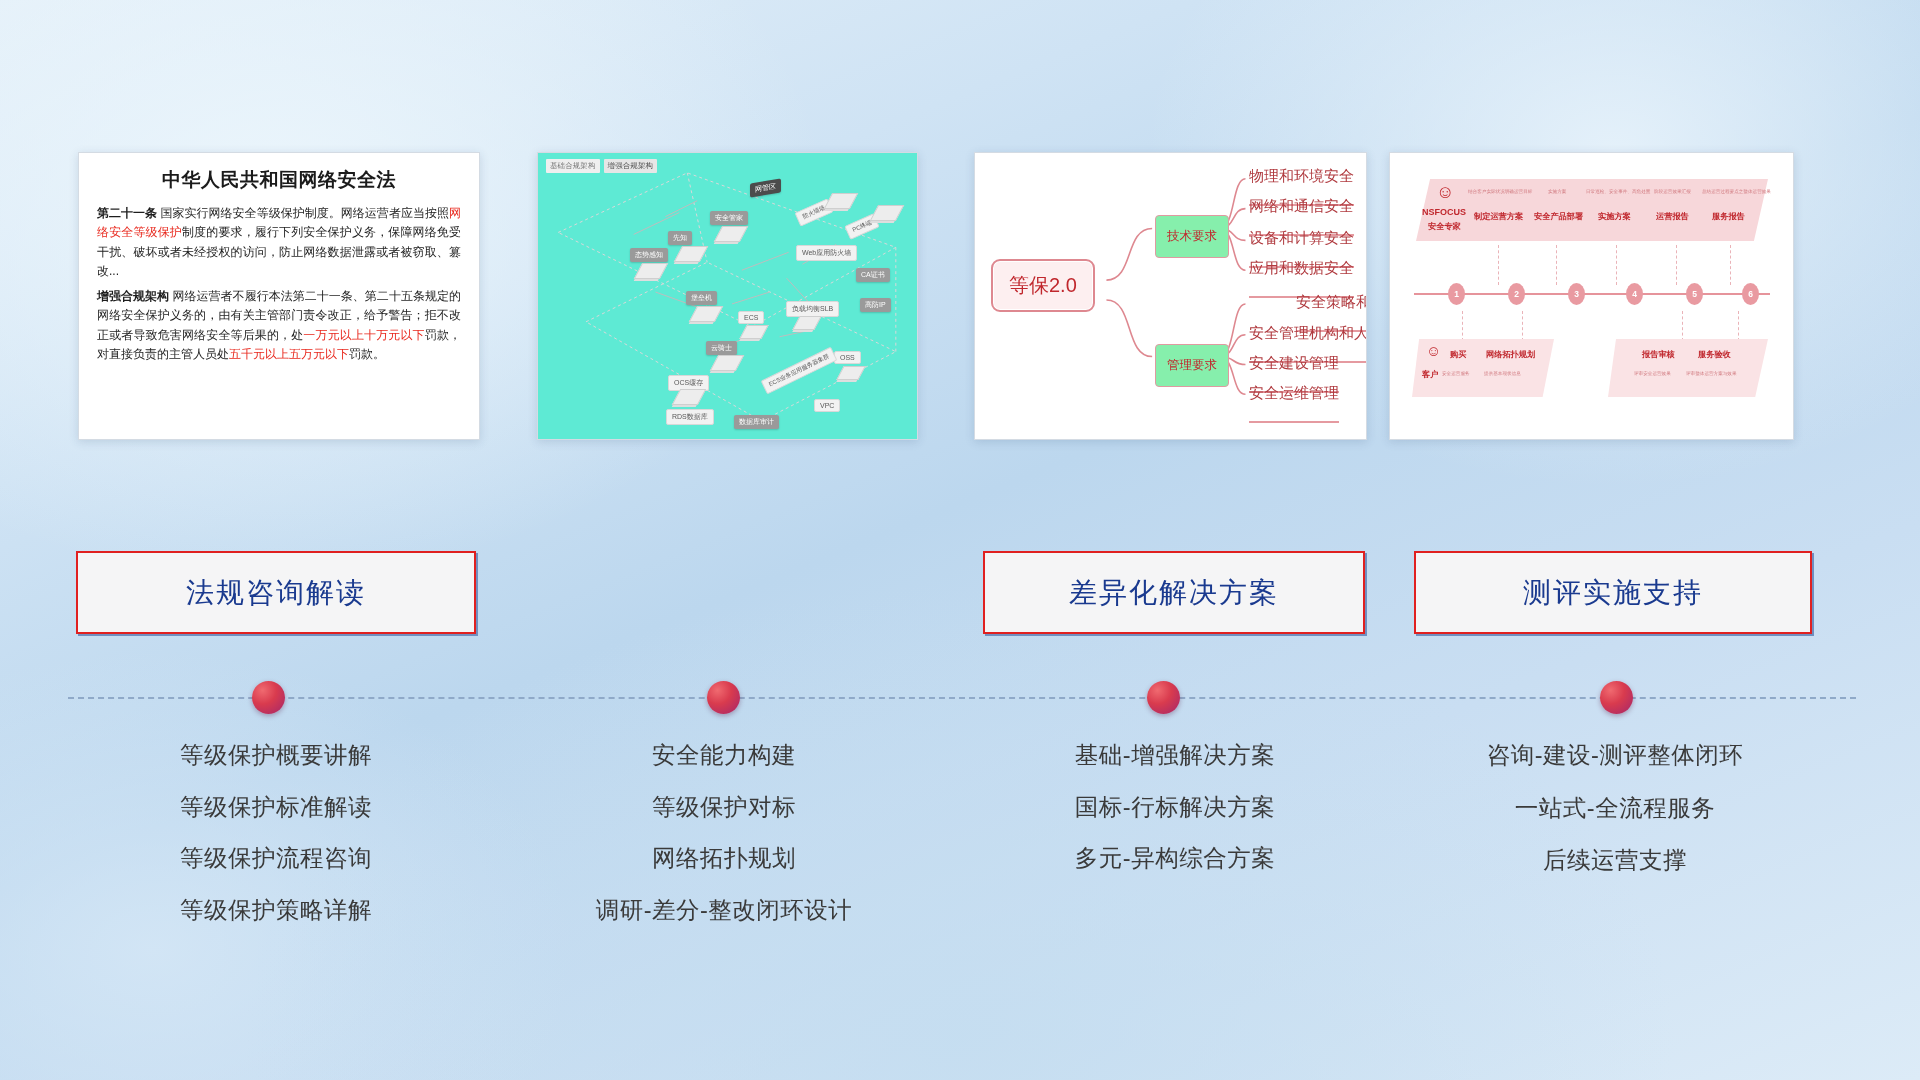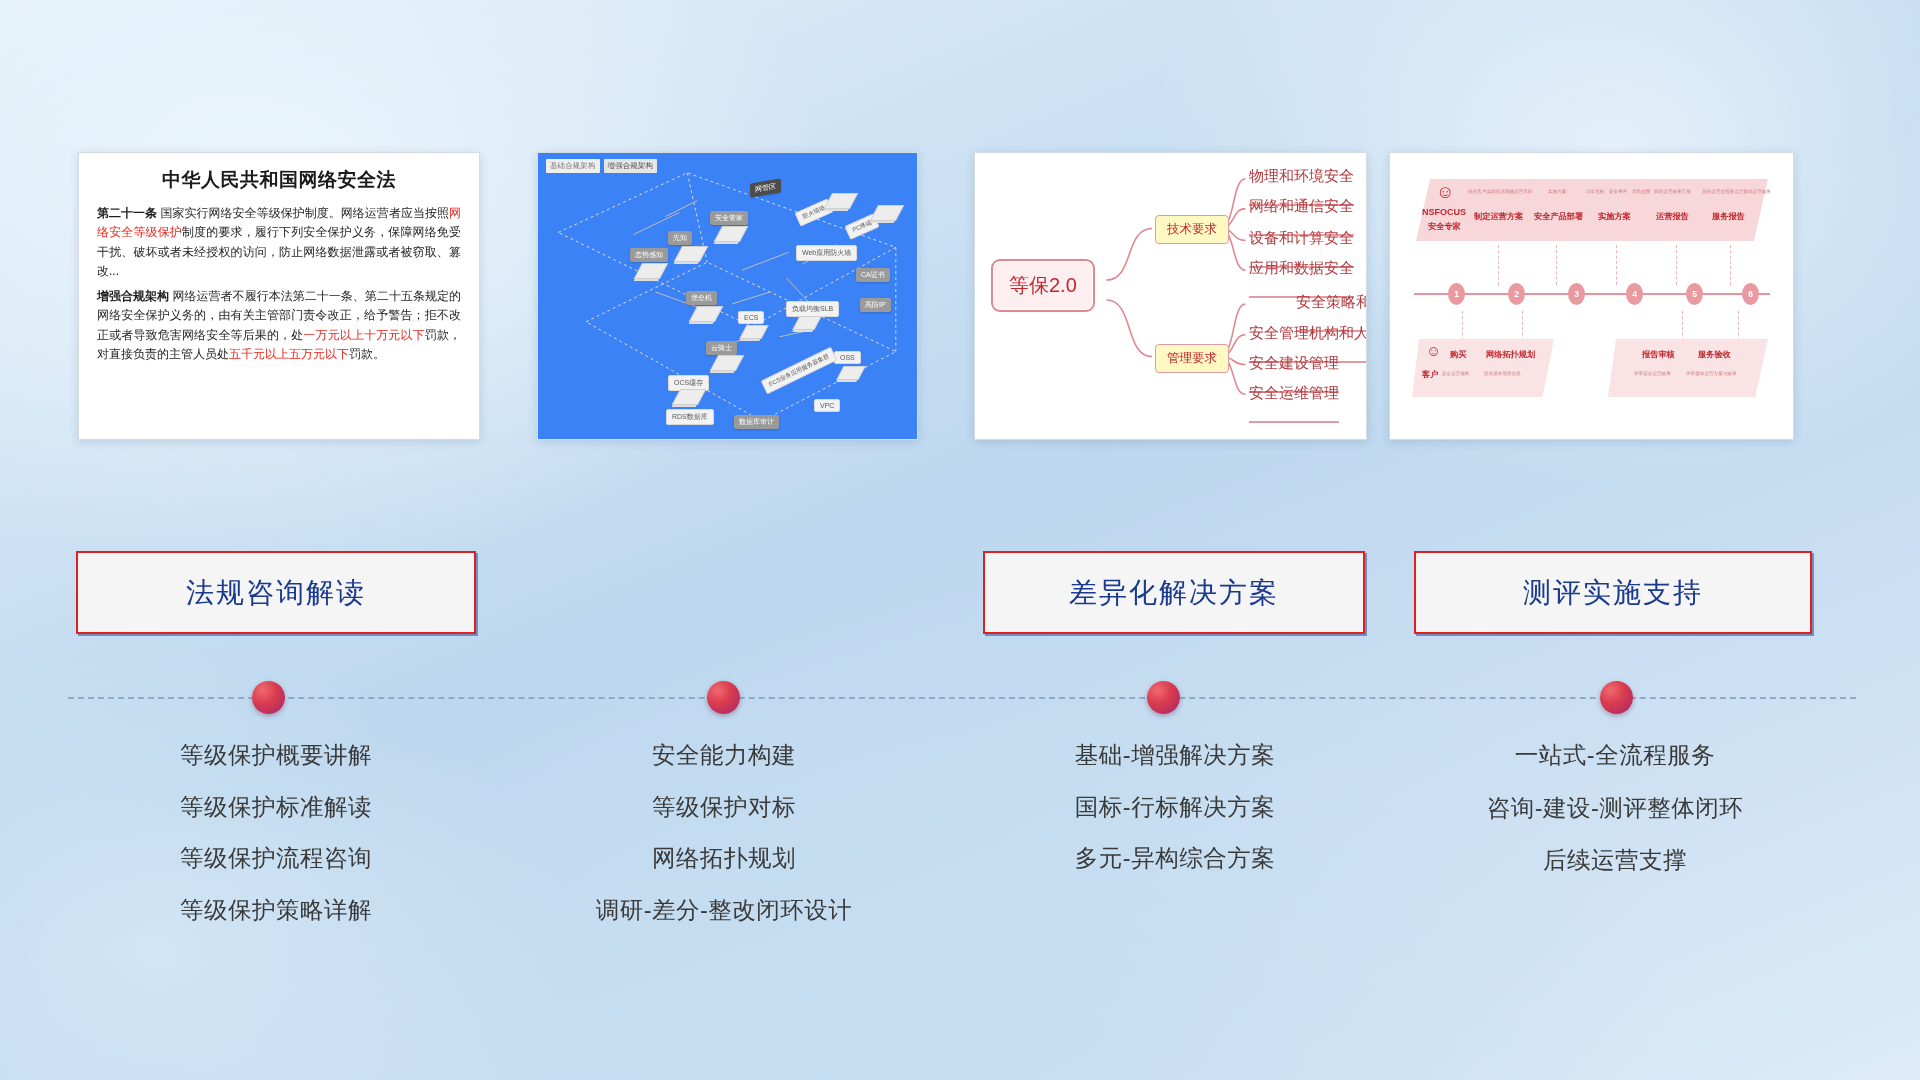--- a/index.html
+++ b/index.html
@@ -43,21 +43,21 @@
     font-size: 12px;
     line-height: 1.62;
     color: #1d1d1d;
     text-align: justify;
     margin-bottom: 5px;
   }
   .law-p b { font-weight: bold; }
   .law-p .hl { color: #e8261b; }
 
   
-  .arch { position: relative; width: 100%; height: 100%; background: #3b82f6; }
+  .arch { position: relative; width: 100%; height: 100%; background: #5eead4; }
   .arch-tabs { position: absolute; top: 6px; left: 8px; display: flex; gap: 4px; }
   .arch-tab {
     font-size: 7.4px; color: #4a4a4a; background: #e6e6e6;
     padding: 2px 4px; border-radius: 1px; letter-spacing: .2px;
   }
   .arch-tab.dim { background: #efefef; color: #777; }
   .nodebox {
     position: absolute; font-size: 7px; color: #fff; background: #9a9a9a;
     padding: 2px 5px; border-radius: 2px; white-space: nowrap;
     box-shadow: 0 1px 2px rgba(0,0,0,.18);
@@ -74,22 +74,22 @@
 
   
   .mind { position: relative; width: 100%; height: 100%; background: #fff; }
   .mm-root {
     position: absolute; left: 16px; top: 106px;
     background: #fdeff0; border: 2px solid #de8890; border-radius: 9px;
     padding: 11px 16px; font-size: 20px; color: #c0272d; font-weight: 500;
     box-shadow: inset 0 0 0 1px #fff;
   }
   .mm-branch {
-    position: absolute; background: #fef9c3; border: 1px solid #e09aa1;
-    border-radius: 4px; padding: 5px 11px; font-size: 12.5px; color: #c0272d;
+    position: absolute; background: #86efac; border: 1px solid #e09aa1;
+    border-radius: 4px; padding: 12px 11px; font-size: 12.5px; color: #c0272d;
   }
   .mm-leaf {
     position: absolute; font-size: 15px; color: #b03a3f;
     padding-bottom: 18px; border-bottom: 2px solid #e59aa0; white-space: nowrap;
   }
   .mm-svg { position: absolute; inset: 0; width: 100%; height: 100%; pointer-events: none; }
 
   
   .proc { position: relative; width: 100%; height: 100%; background: #fff; }
   .band {
@@ -382,18 +382,18 @@
     <div class="item">调研-差分-整改闭环设计</div>
   </div>
 
   <div class="col col-3">
     <div class="item">基础-增强解决方案</div>
     <div class="item">国标-行标解决方案</div>
     <div class="item">多元-异构综合方案</div>
   </div>
 
   <div class="col col-4">
+    <div class="item">咨询-建设-测评整体闭环</div>
     <div class="item">一站式-全流程服务</div>
-    <div class="item">咨询-建设-测评整体闭环</div>
     <div class="item">后续运营支撑</div>
   </div>
 
 </div>
 
 </body></html>

